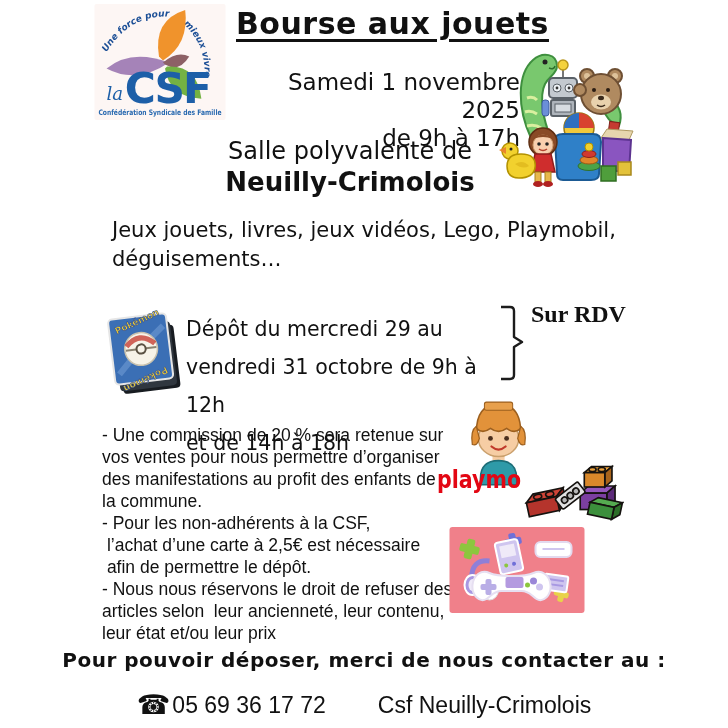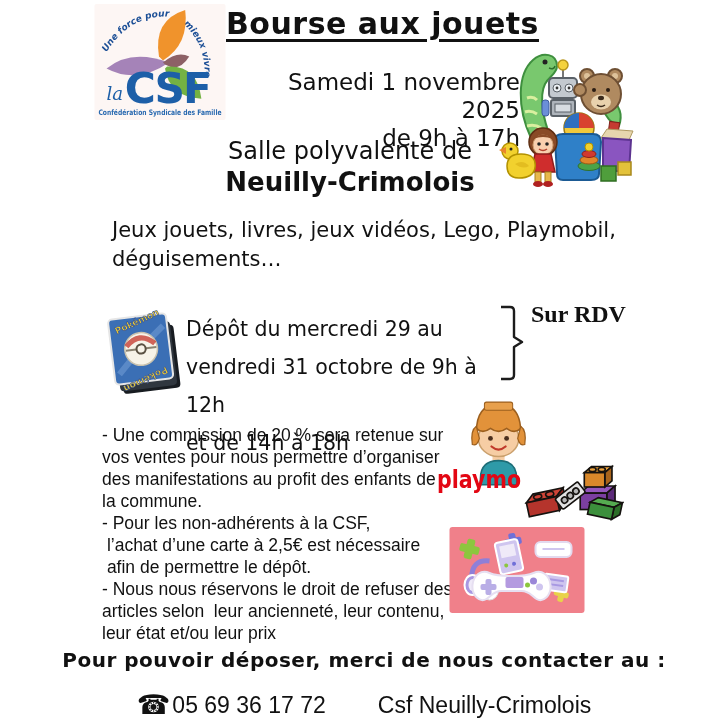--- a/index.html
+++ b/index.html
@@ -2,21 +2,21 @@
 <html><head>
 <meta charset="utf-8">
 <style>
   html,body{margin:0;padding:0;}
   body{width:728px;height:728px;background:#ffffff;font-family:"DejaVu Sans",sans-serif;color:#111;}
   .flyer{position:relative;width:728px;height:728px;background:#fff;overflow:hidden;}
   .abs{position:absolute;}
 
   
   .logo{left:94px;top:4px;width:132px;height:116px;}
-  .title{left:226px;top:6px;width:292px;text-align:center;font-size:30px;font-weight:bold;
+  .title{left:236px;top:6px;width:292px;text-align:center;font-size:30px;font-weight:bold;
          text-decoration:underline;text-decoration-thickness:3px;text-underline-offset:5px;
          letter-spacing:0.5px;white-space:nowrap;}
   .date{left:224px;top:68px;width:296px;text-align:right;font-size:23px;line-height:28px;white-space:pre-wrap;}
   .toys{left:497px;top:38px;width:140px;height:150px;}
 
   
   .venue{left:150px;top:136px;width:400px;text-align:center;}
   .venue-1{font-size:24px;line-height:30px;}
   .venue-2{font-size:26px;line-height:32px;font-weight:bold;}
   .items{left:112px;top:216px;width:600px;font-size:21px;line-height:29px;white-space:pre-wrap;}

